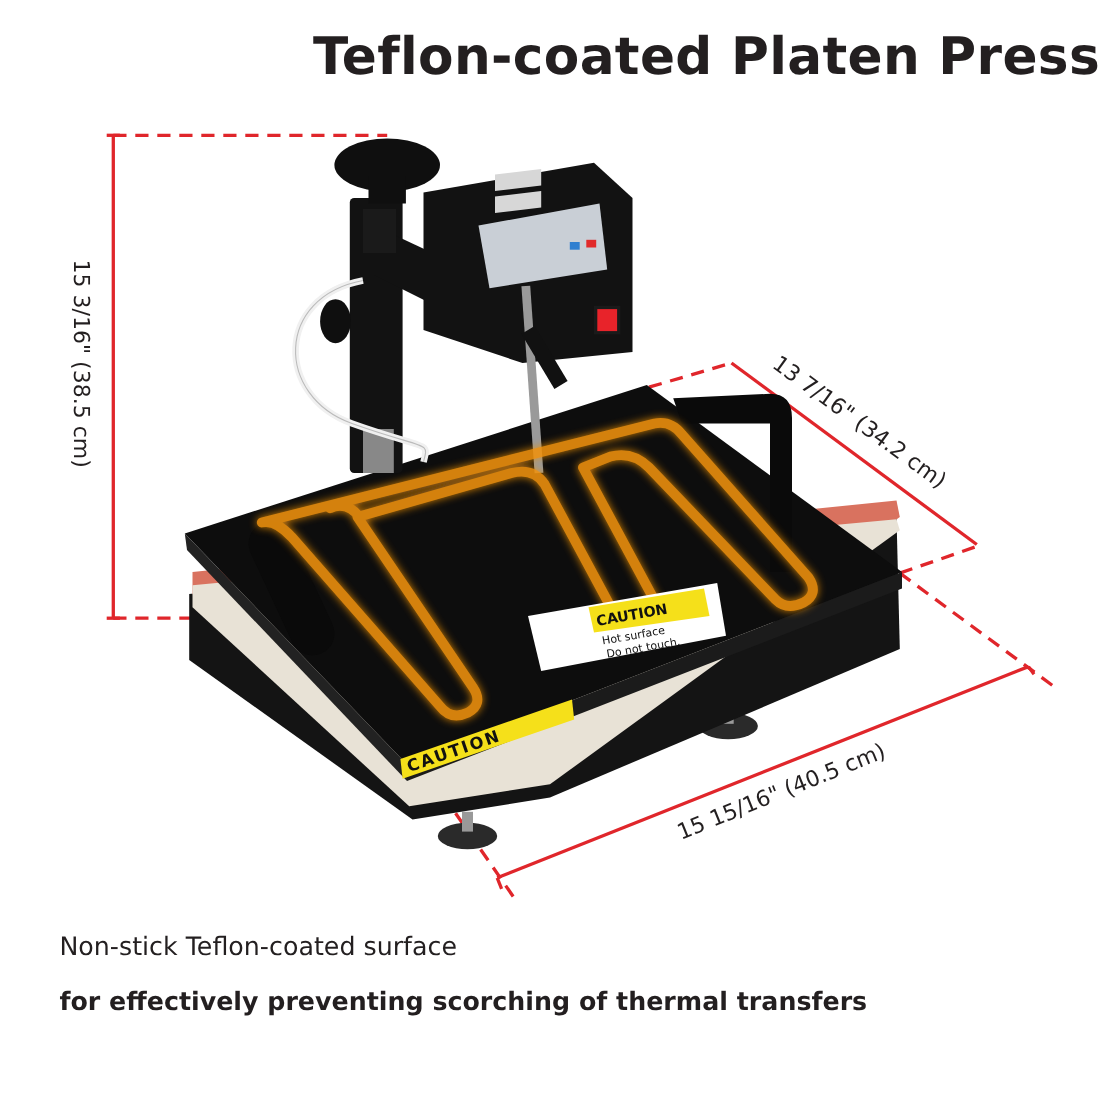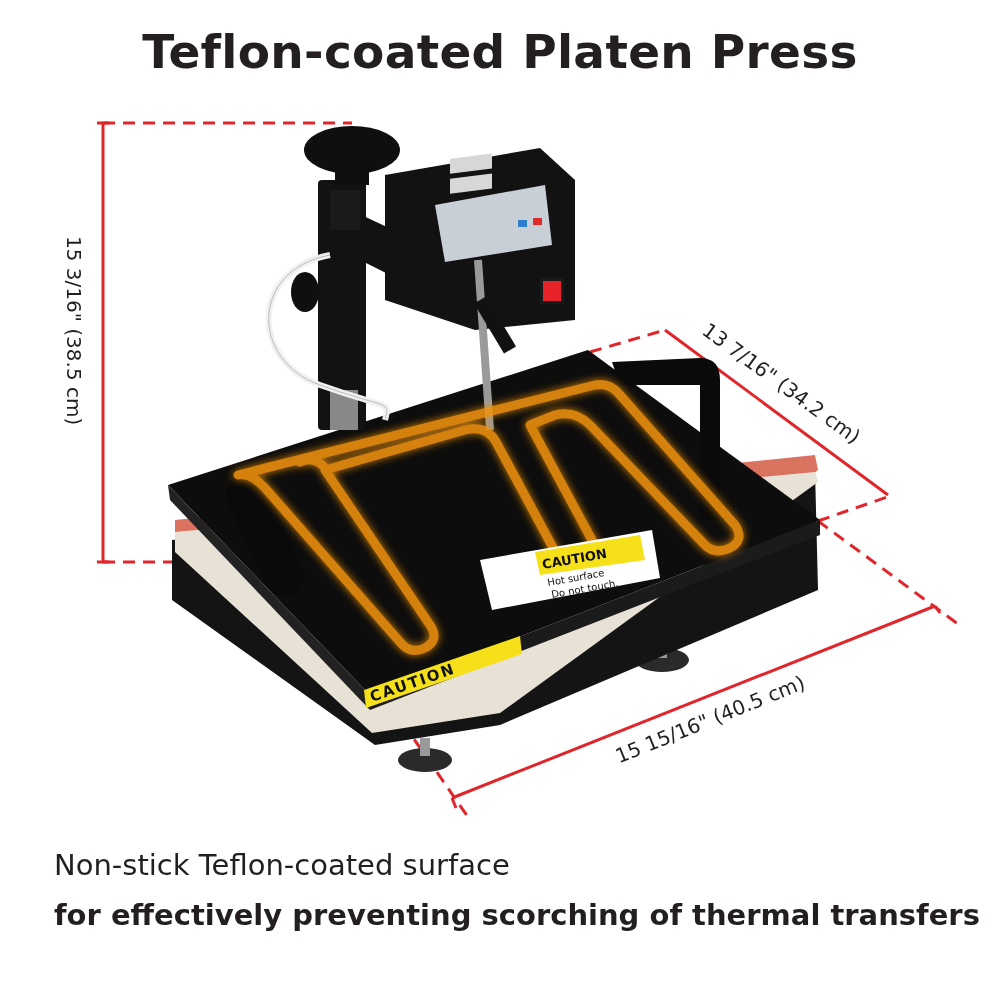--- a/index.html
+++ b/index.html
@@ -1,18 +1,18 @@
 <!DOCTYPE html>
 <html><head>
 <meta charset="utf-8">
 <style>
   html, body { margin:0; padding:0; background:#ffffff; }
   body { width:1000px; height:1000px; position:relative; overflow:hidden; font-family:"DejaVu Sans", sans-serif; }
-  .title { position:absolute; left:0; top:24px; width:1000px; text-align:center; font-size:47px; font-weight:bold; color:#231f20; letter-spacing:0.3px; }
-  .caption { position:absolute; left:54px; font-size:29px; color:#231f20; font-weight:normal; white-space:nowrap; }
+  .title { position:absolute; left:0; top:24px; width:1000px; text-align:right; font-size:47px; font-weight:bold; color:#231f20; letter-spacing:0.3px; }
+  .caption { position:absolute; left:54px; font-size:23px; color:#231f20; font-weight:normal; white-space:nowrap; }
   .caption.l1 { top:848px; }
   .caption.l2 { top:898px;font-weight:bold; }
   .dim { position:absolute; font-size:20px; color:#231f20; white-space:nowrap; transform-origin:0 0; }
   #scene { position:absolute; left:0; top:0; }
 </style>
 </head>
 <body>
 
 <div class="title">Teflon-coated Platen Press</div>
 

